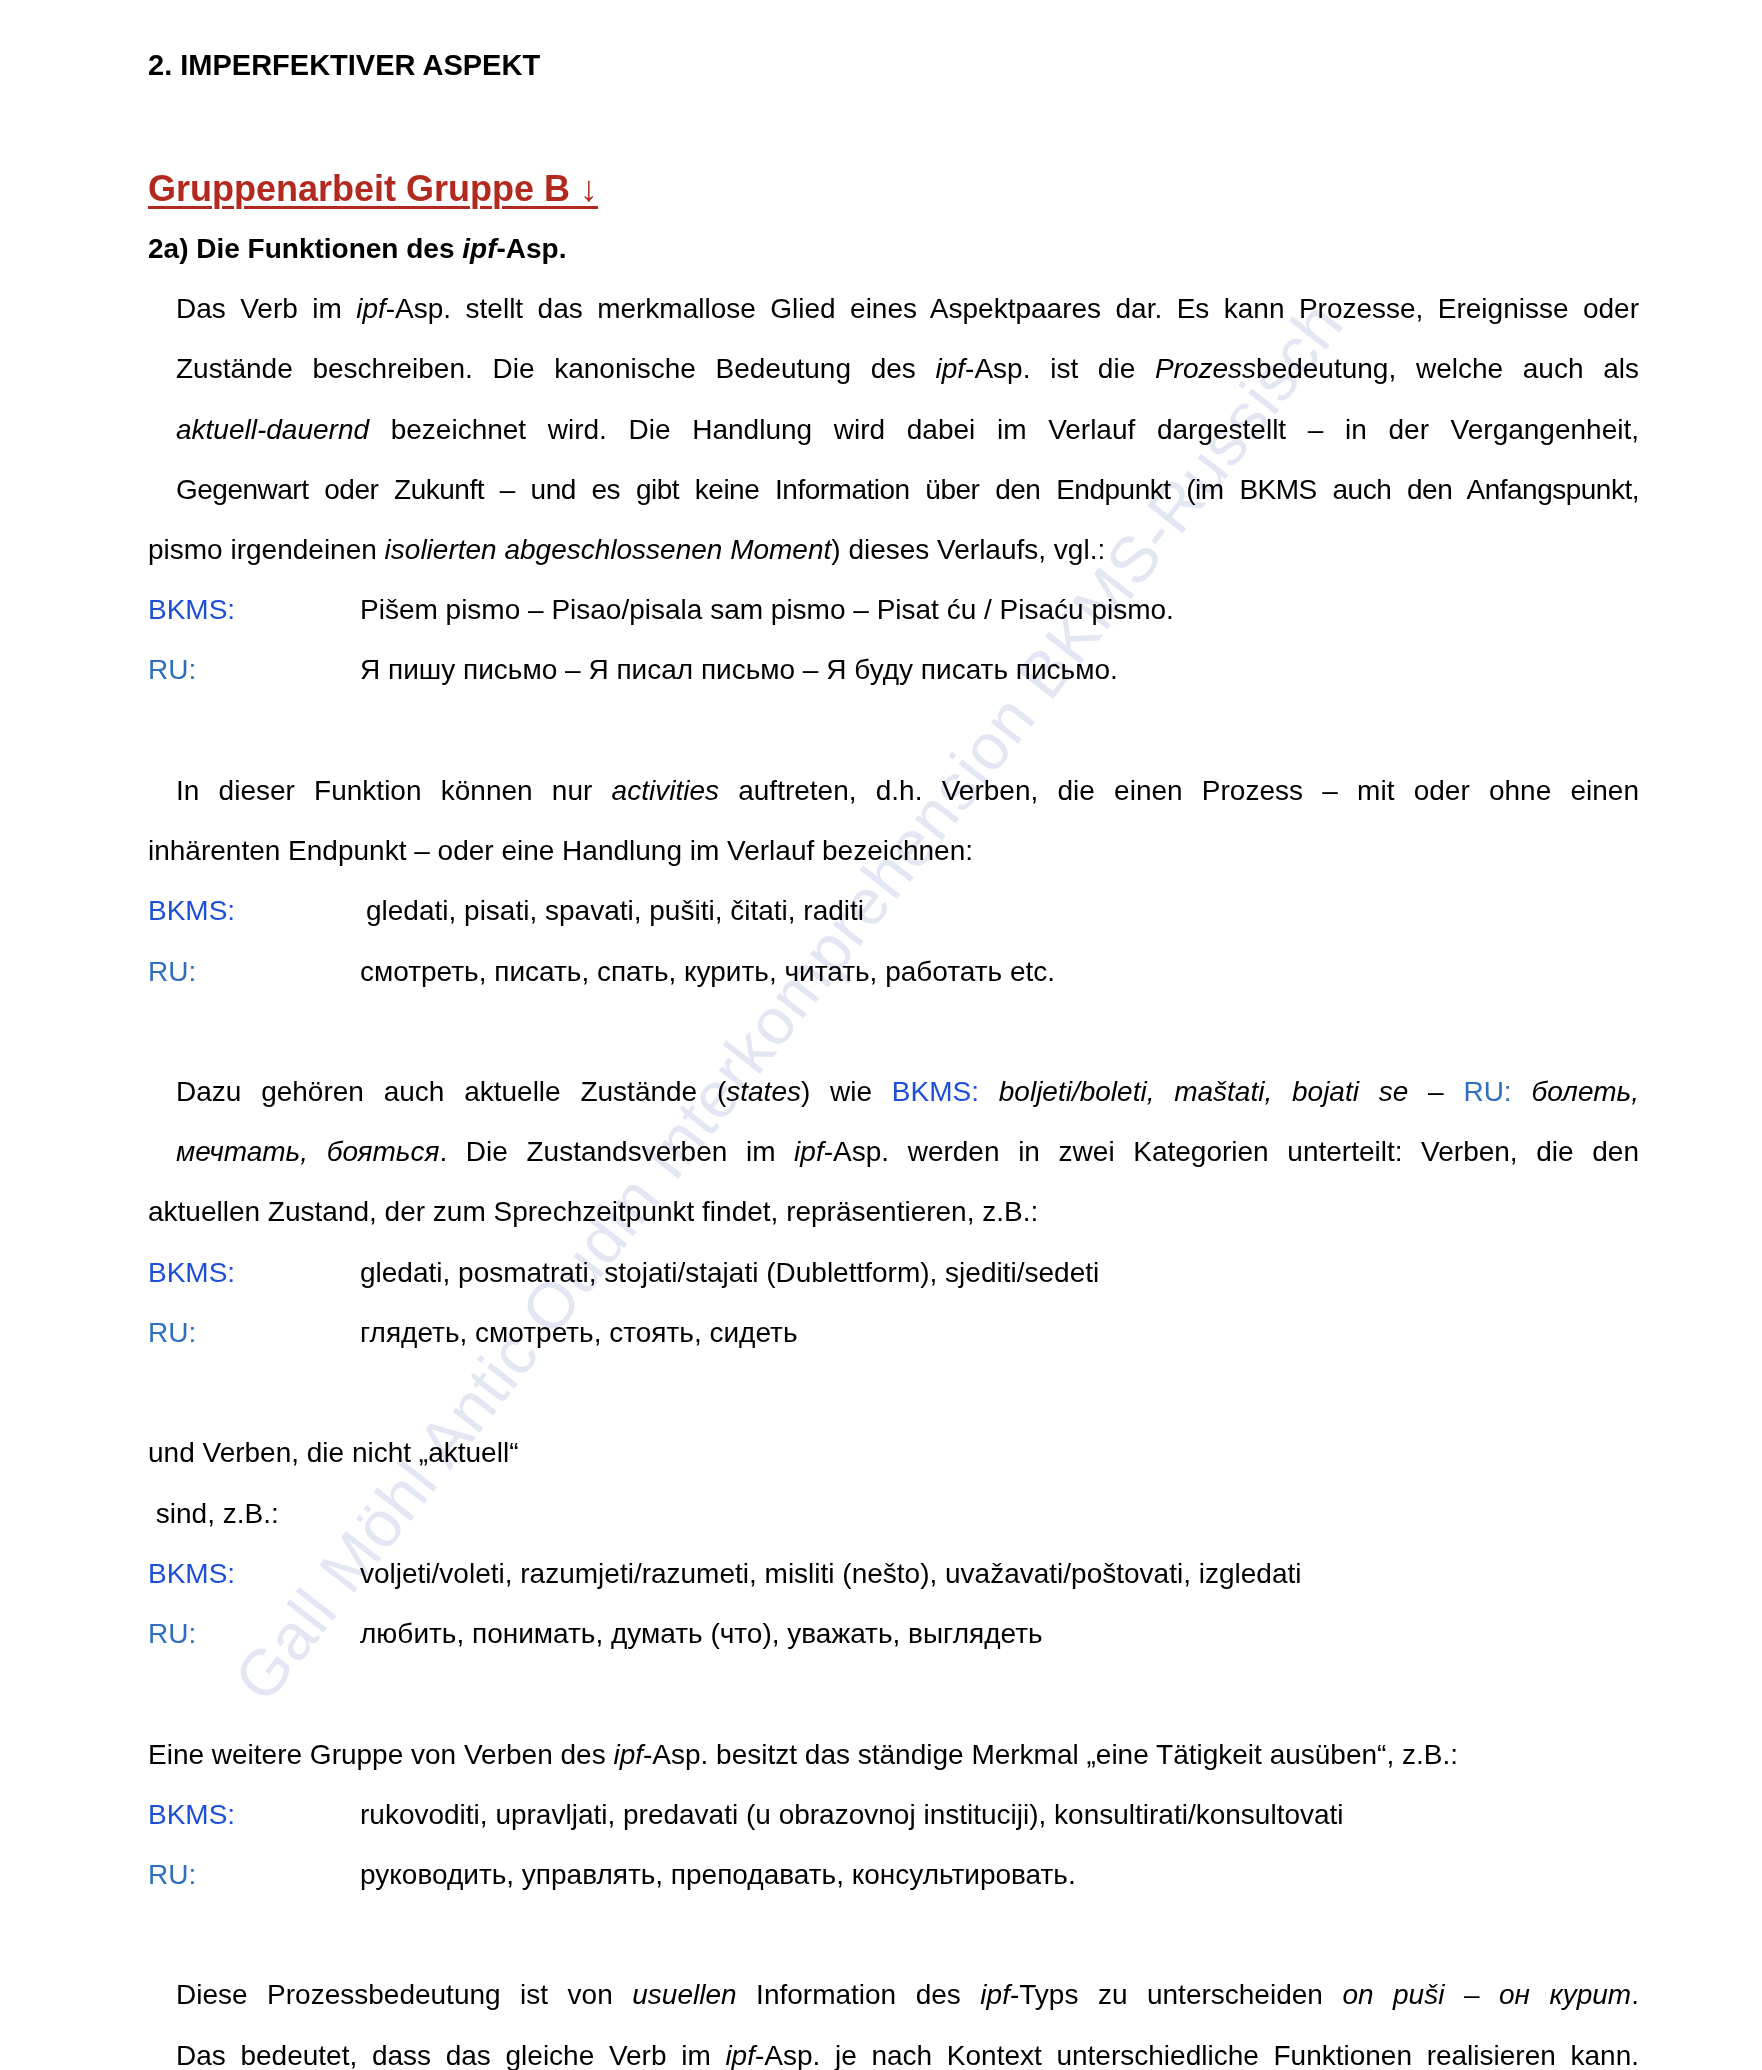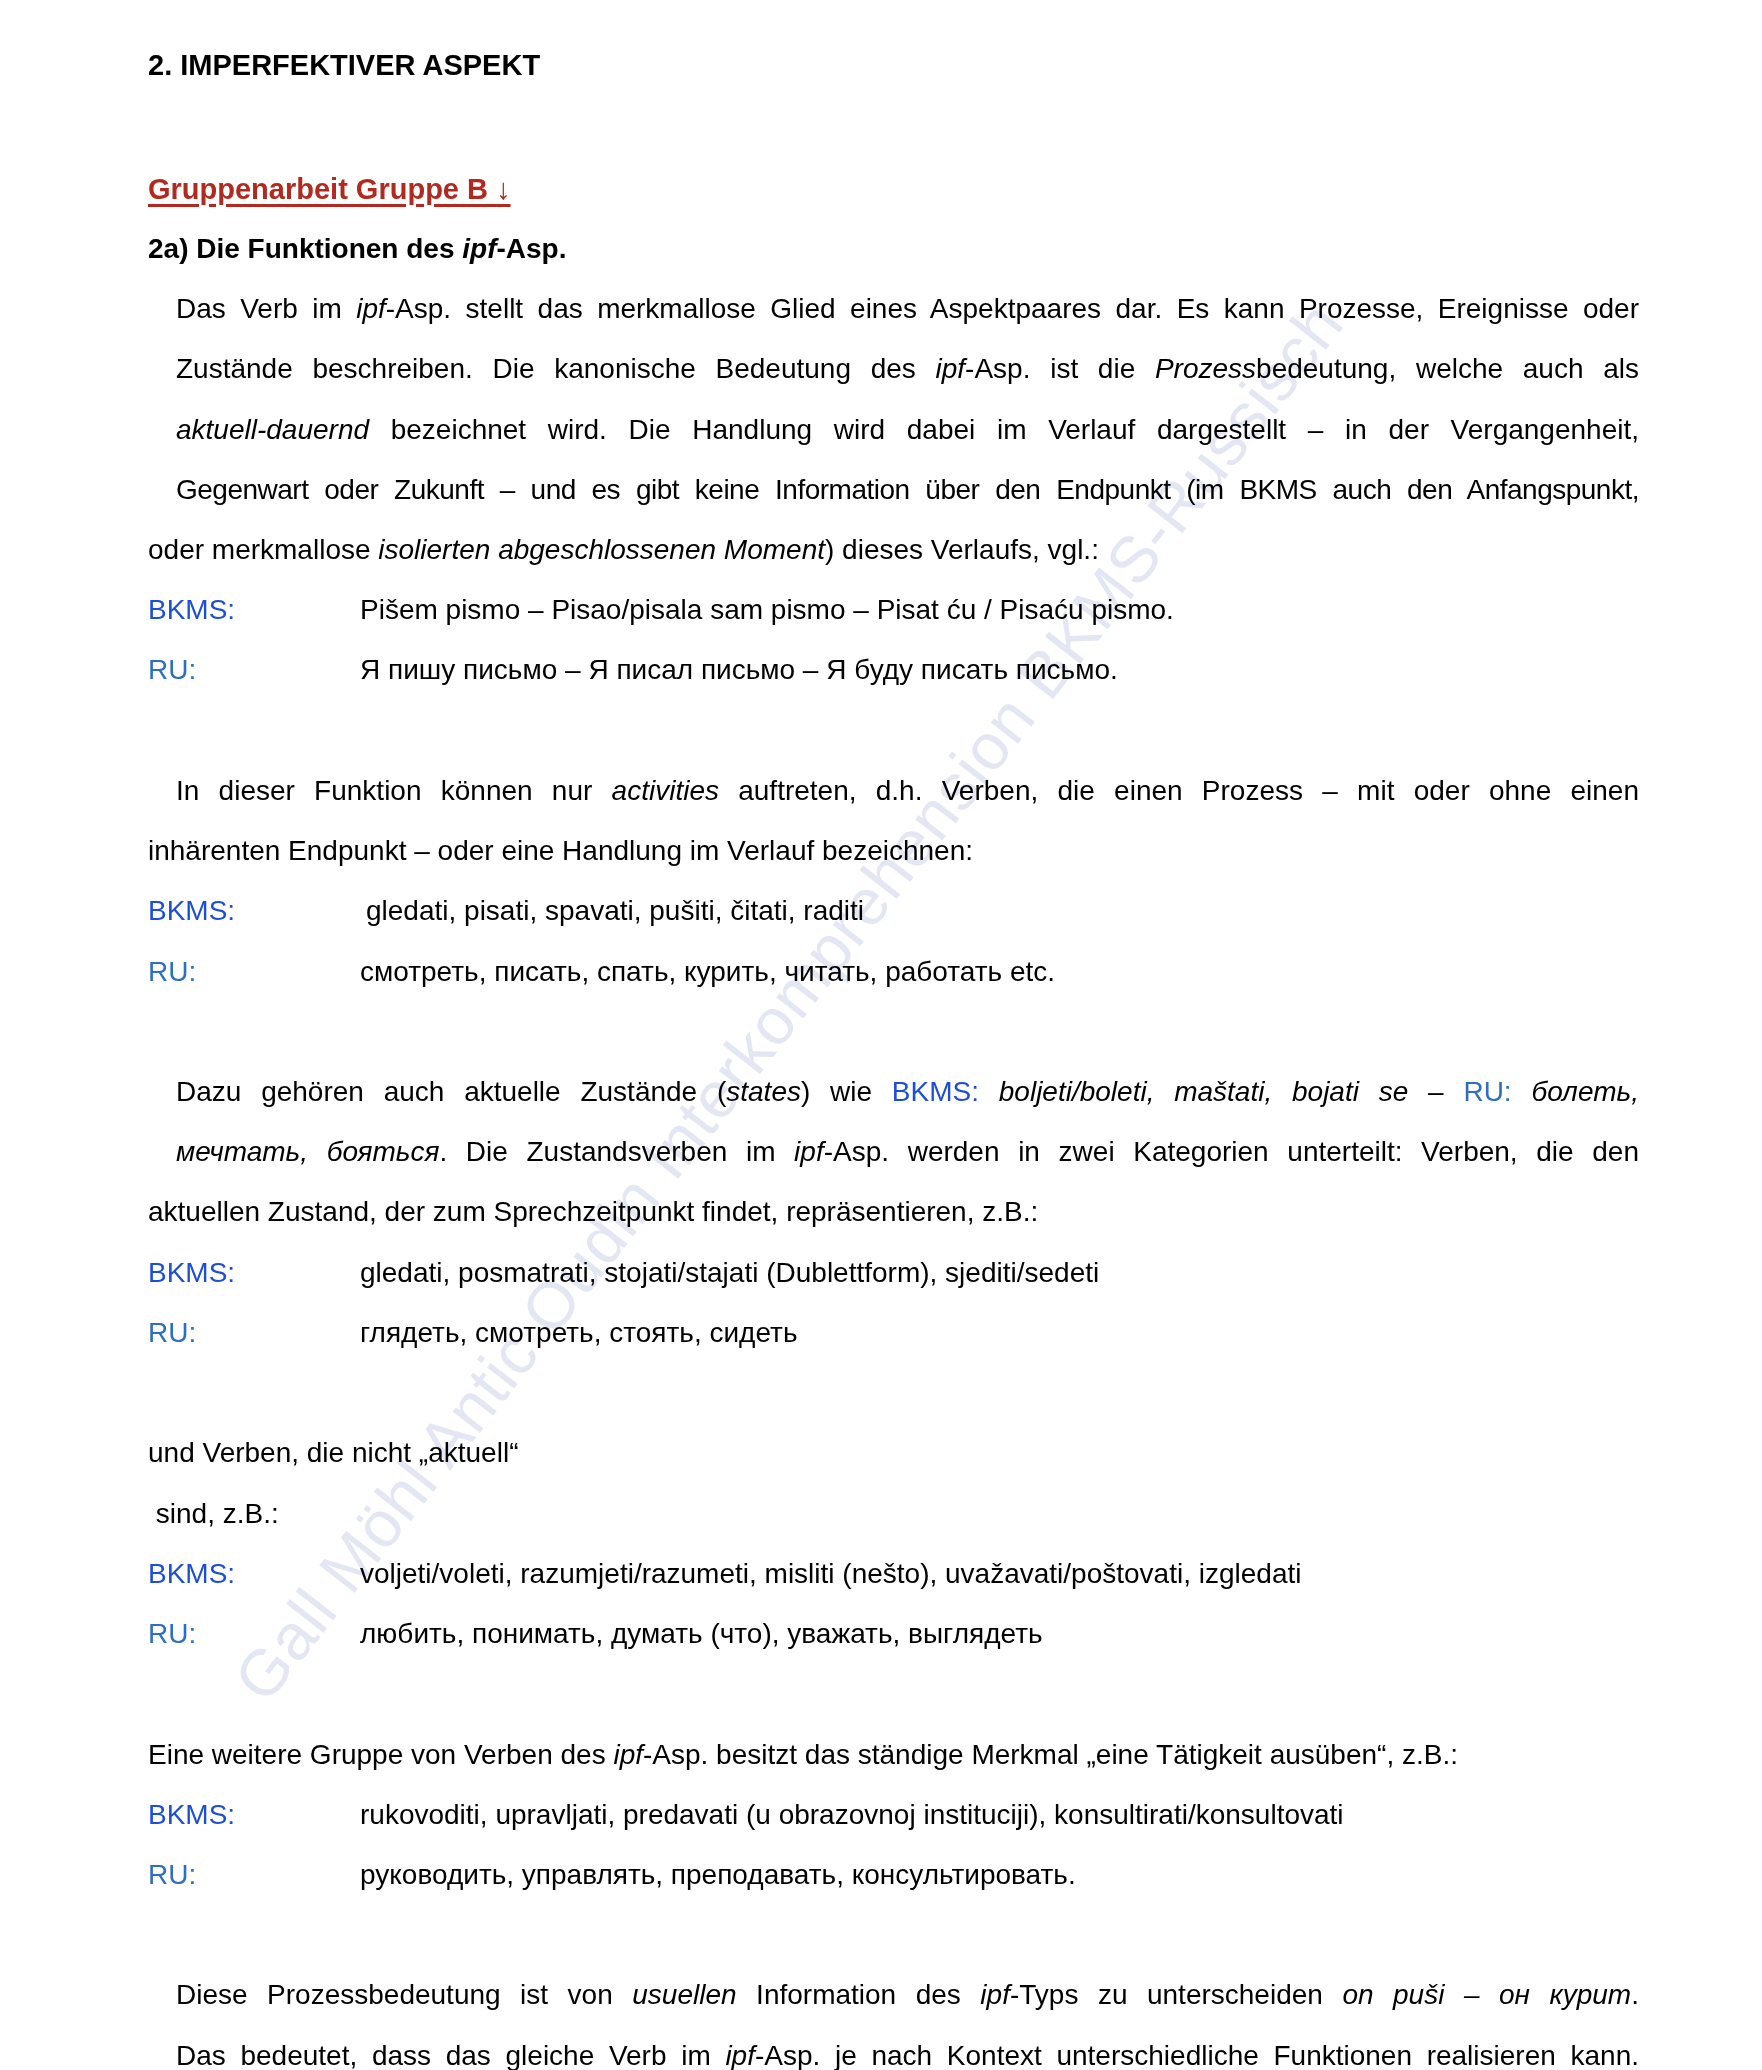--- a/index.html
+++ b/index.html
@@ -9,21 +9,21 @@
     }
     .page { position: absolute; left: 148px; top: 0; width: 1463px; }
     .line {
       position: absolute; left: 0; width: 1463px;
       font-size: 28px; line-height: 40px; white-space: nowrap;
     }
     .justify { text-align: justify; text-align-last: justify; margin-left: 28px; }
     .h1 { font-weight: bold; font-size: 29px; }
     .h2 { font-weight: bold; font-size: 28px; }
     .group {
-      font-weight: bold; font-size: 29px; color: #b22a1f;
+      font-weight: bold; font-size: 36px; color: #b22a1f;
       text-decoration: underline; text-decoration-thickness: 2.6px; text-underline-offset: 5.2px;
     }
     .lbl-bkms { color: #1d4ed8; }
     .lbl-ru { color: #2e6fc0; }
     .ex .lbl { position: absolute; left: 0; top: 0; }
     .ex .txt { position: absolute; left: 212px; top: 0; }
     .ex .txt.shift { left: 218px; }
     i { font-style: italic; }
     .watermark {
       position: absolute; left: 0; top: 0; width: 1762px; height: 2070px;
@@ -59,21 +59,21 @@
     <span>Das Verb im </span><i>ipf</i><span>-Asp. stellt das merkmallose Glied eines Aspektpaares dar. Es kann Prozesse, Ereignisse oder</span>
   </div>
   <div class="line justify" style="top:349px">
     <span>Zustände beschreiben. Die kanonische Bedeutung des </span><i>ipf</i><span>-Asp. ist die </span><i>Prozess</i><span>bedeutung, welche auch als</span>
   </div>
   <div class="line justify" style="top:410px">
     <i>aktuell-dauernd</i><span> bezeichnet wird. Die Handlung wird dabei im Verlauf dargestellt – in der Vergangenheit,</span>
   </div>
   <div class="line justify" style="top:470px; letter-spacing:-0.5px">Gegenwart oder Zukunft – und es gibt keine Information über den Endpunkt (im BKMS auch den Anfangspunkt,</div>
   <div class="line" style="top:530px">
-    <span>oder merkmallose </span><i>isolierten abgeschlossenen Moment</i><span>) dieses Verlaufs, vgl.:</span>
+    <span>pismo irgendeinen </span><i>isolierten abgeschlossenen Moment</i><span>) dieses Verlaufs, vgl.:</span>
   </div>
 
   <div class="line ex" style="top:590px">
     <span class="lbl lbl-bkms">BKMS:</span>
     <span class="txt">Pišem pismo – Pisao/pisala sam pismo – Pisat ću / Pisaću pismo.</span>
   </div>
   <div class="line ex" style="top:650px">
     <span class="lbl lbl-ru">RU:</span>
     <span class="txt">Я пишу письмо – Я писал письмо – Я буду писать письмо.</span>
   </div>

